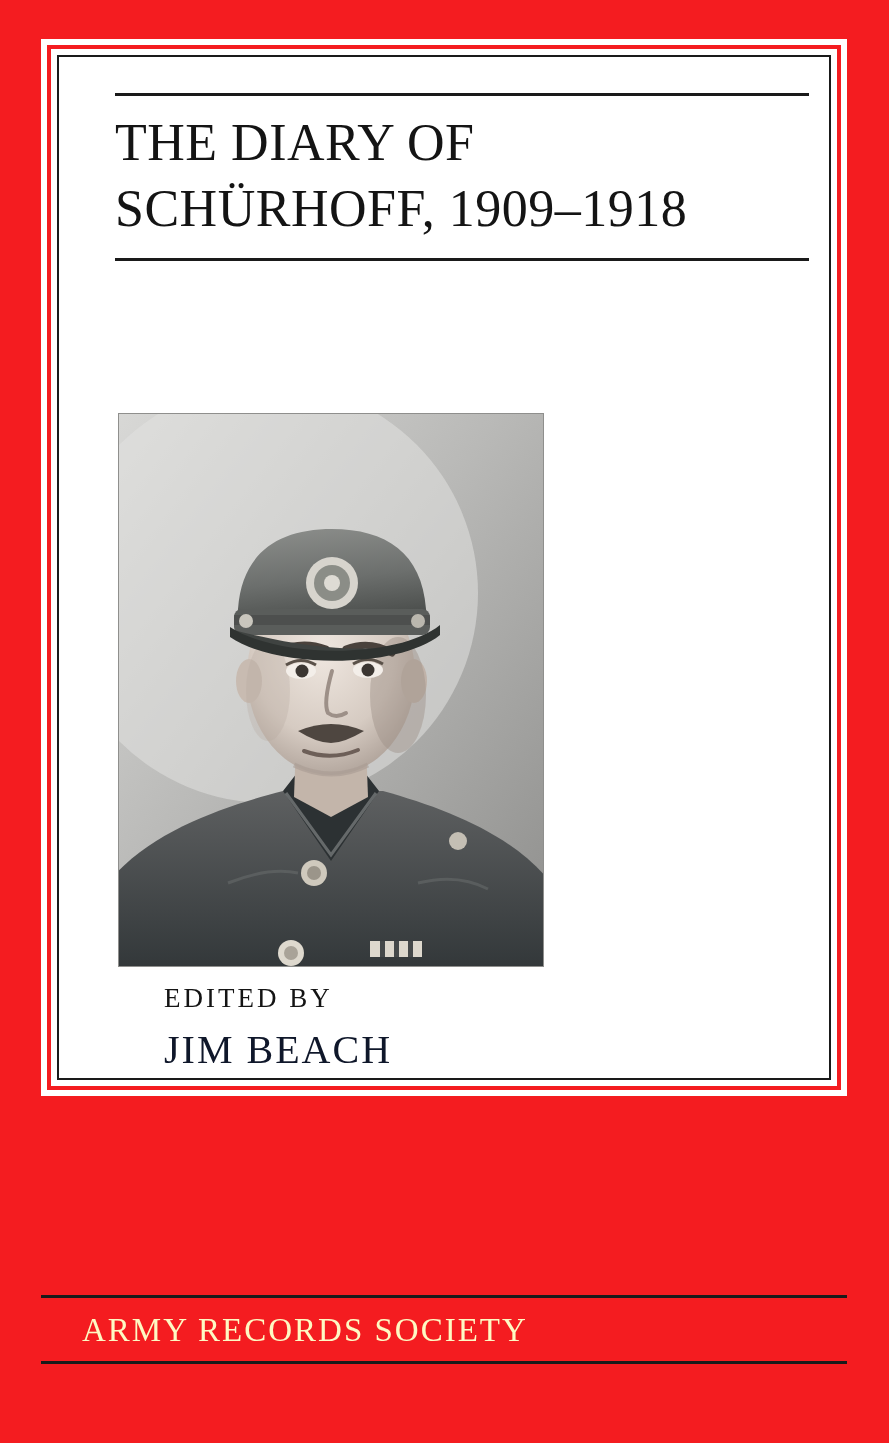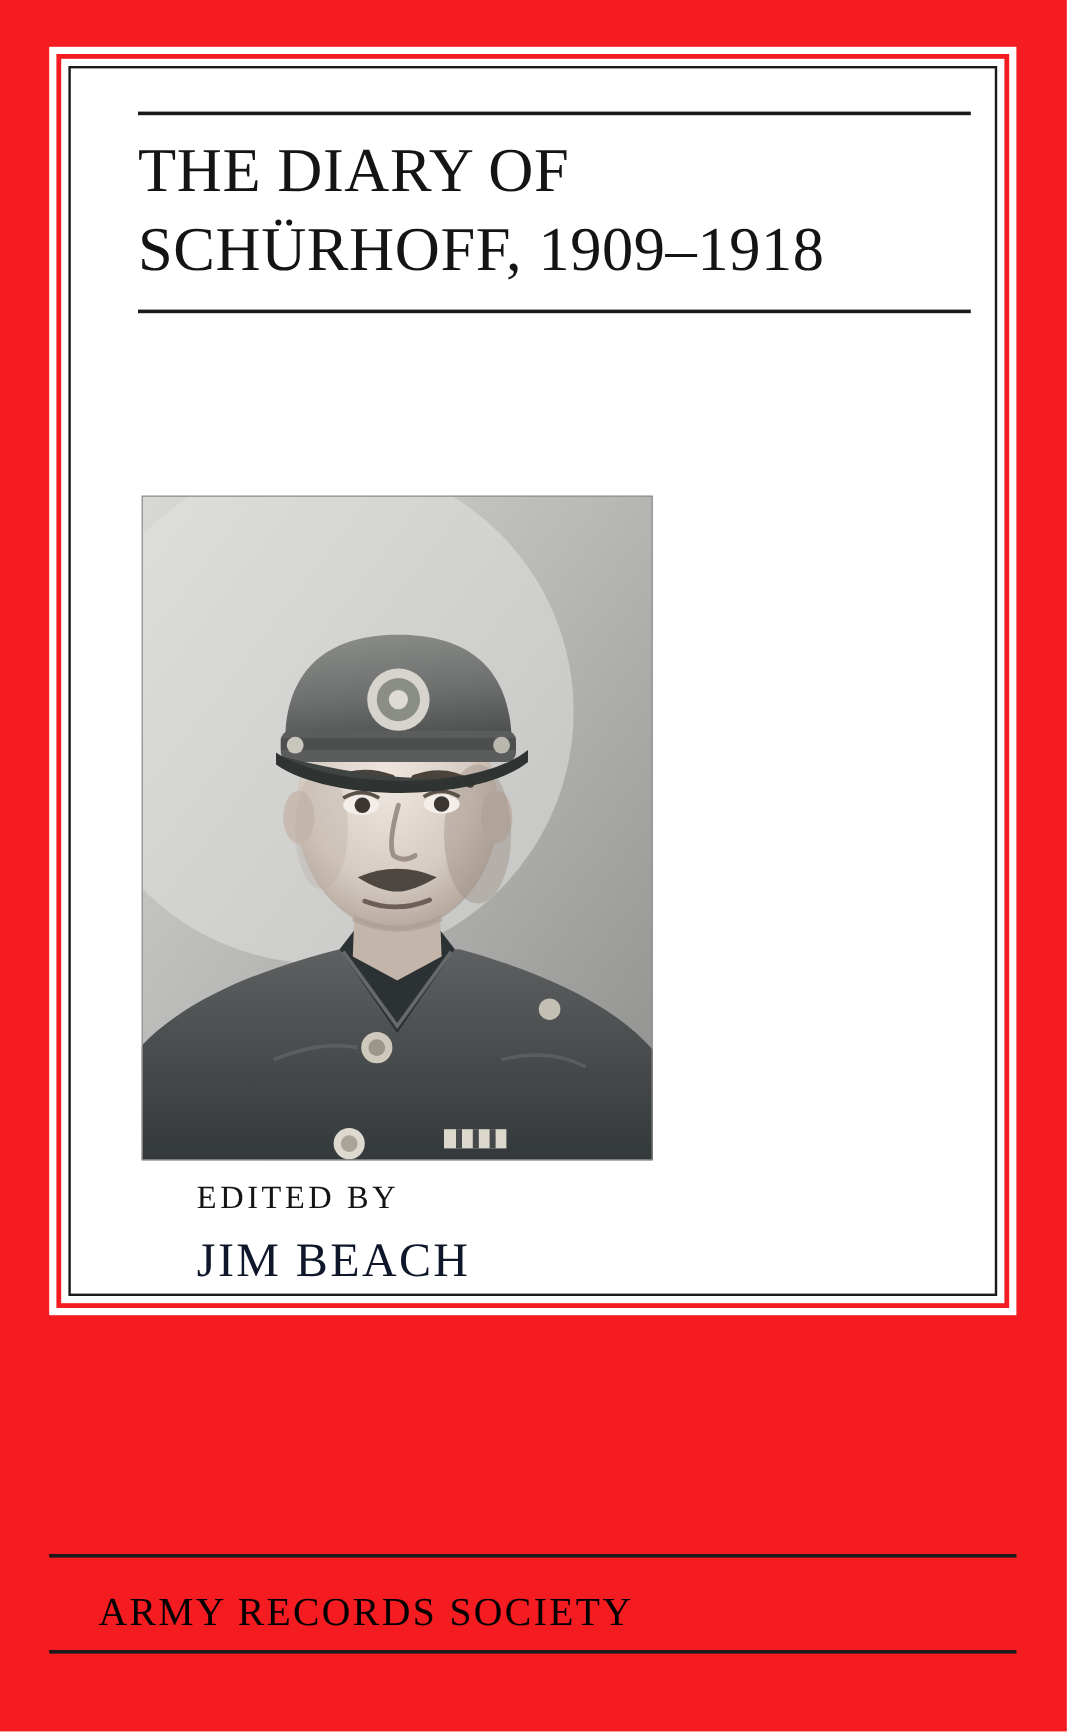--- a/index.html
+++ b/index.html
@@ -118,24 +118,24 @@
     position: absolute;
     left: 41px;
     top: 1295px;
     width: 806px;
   }
   .series-rule {
     height: 3px;
     background: #1a1a1a;
   }
   .series-name {
-    color: #000000;
+    color: #fef9c3;
     font-size: 33px;
     letter-spacing: 2px;
-    padding: 28px 41px 12px 41px;
+    padding: 14px 41px 12px 41px;
   }
   .series-block .series-rule.second {
     margin-top: 0;
   }
 </style>
 </head>
 <body>
 
 <div id="cover">
   <div class="red-field"></div>

